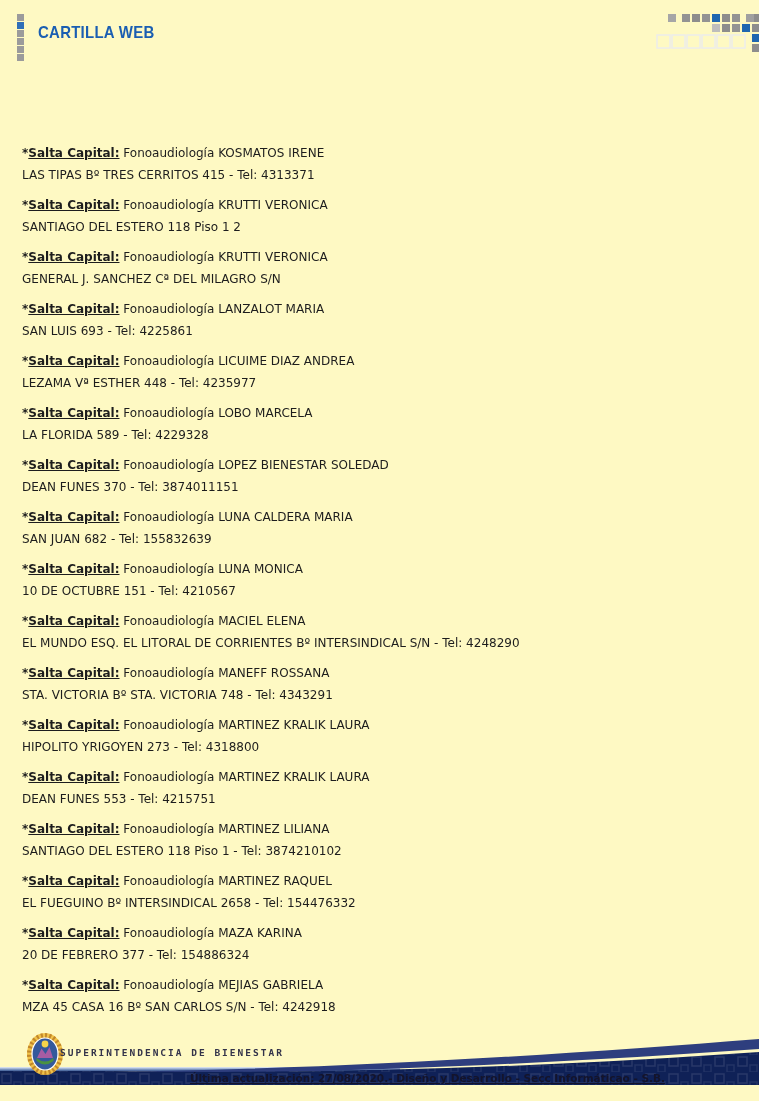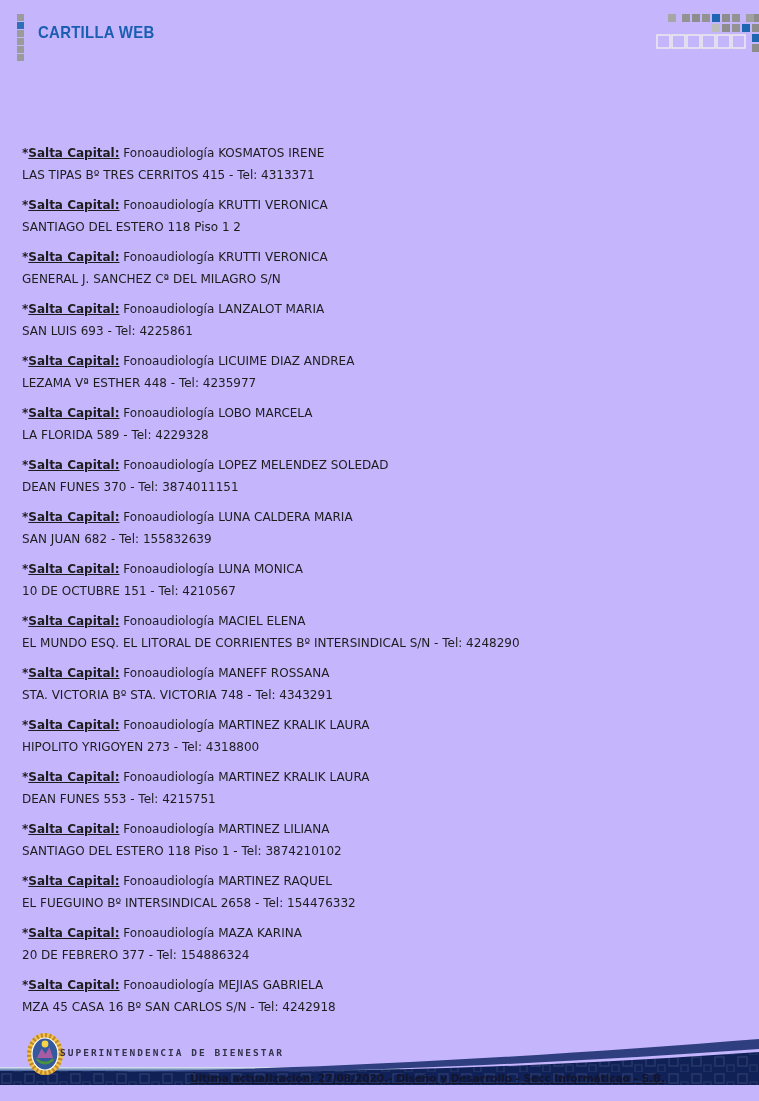--- a/index.html
+++ b/index.html
@@ -8,21 +8,21 @@
     --square-gray:#919191;
     --text-dark:#1d1d1d;
     --navy-dark:#0f2157;
     --navy-mid:#2e3e7e;
   }
   html,body{margin:0;padding:0;background:#ffffff;}
   .page{
     position:relative;
     width:759px;height:1101px;
     margin:0 auto;
-    background:#c4b5fd;
+    background:#fef9c3;
     overflow:hidden;
     font-family:"DejaVu Sans","Liberation Sans",sans-serif;
     color:var(--text-dark);
   }
 
   
   .header{position:absolute;top:0;left:0;width:100%;height:60px;}
   .brand{position:absolute;left:17px;top:13px;display:flex;align-items:flex-start;}
   .brand-squares{display:flex;flex-direction:column;gap:1px;margin-right:14px;margin-top:1px;}
   .brand-squares i{display:block;width:7px;height:7px;background:#9b9b9b;}
@@ -143,21 +143,21 @@
       <p class="entry-line"><span class="mk">*</span><span class="lbl">Salta Capital:</span><span> Fonoaudiología LICUIME DIAZ ANDREA</span></p>
       <p class="entry-line">LEZAMA Vª ESTHER 448 - Tel: 4235977</p>
     </div>
 
     <div class="entry">
       <p class="entry-line"><span class="mk">*</span><span class="lbl">Salta Capital:</span><span> Fonoaudiología LOBO MARCELA</span></p>
       <p class="entry-line">LA FLORIDA 589 - Tel: 4229328</p>
     </div>
 
     <div class="entry">
-      <p class="entry-line"><span class="mk">*</span><span class="lbl">Salta Capital:</span><span> Fonoaudiología LOPEZ MELENDEZ SOLEDAD</span></p>
+      <p class="entry-line"><span class="mk">*</span><span class="lbl">Salta Capital:</span><span> Fonoaudiología LOPEZ BIENESTAR SOLEDAD</span></p>
       <p class="entry-line">DEAN FUNES 370 - Tel: 3874011151</p>
     </div>
 
 
     <div class="entry">
       <p class="entry-line"><span class="mk">*</span><span class="lbl">Salta Capital:</span><span> Fonoaudiología LUNA CALDERA MARIA</span></p>
       <p class="entry-line">SAN JUAN 682 - Tel: 155832639</p>
     </div>
 
     <div class="entry">

